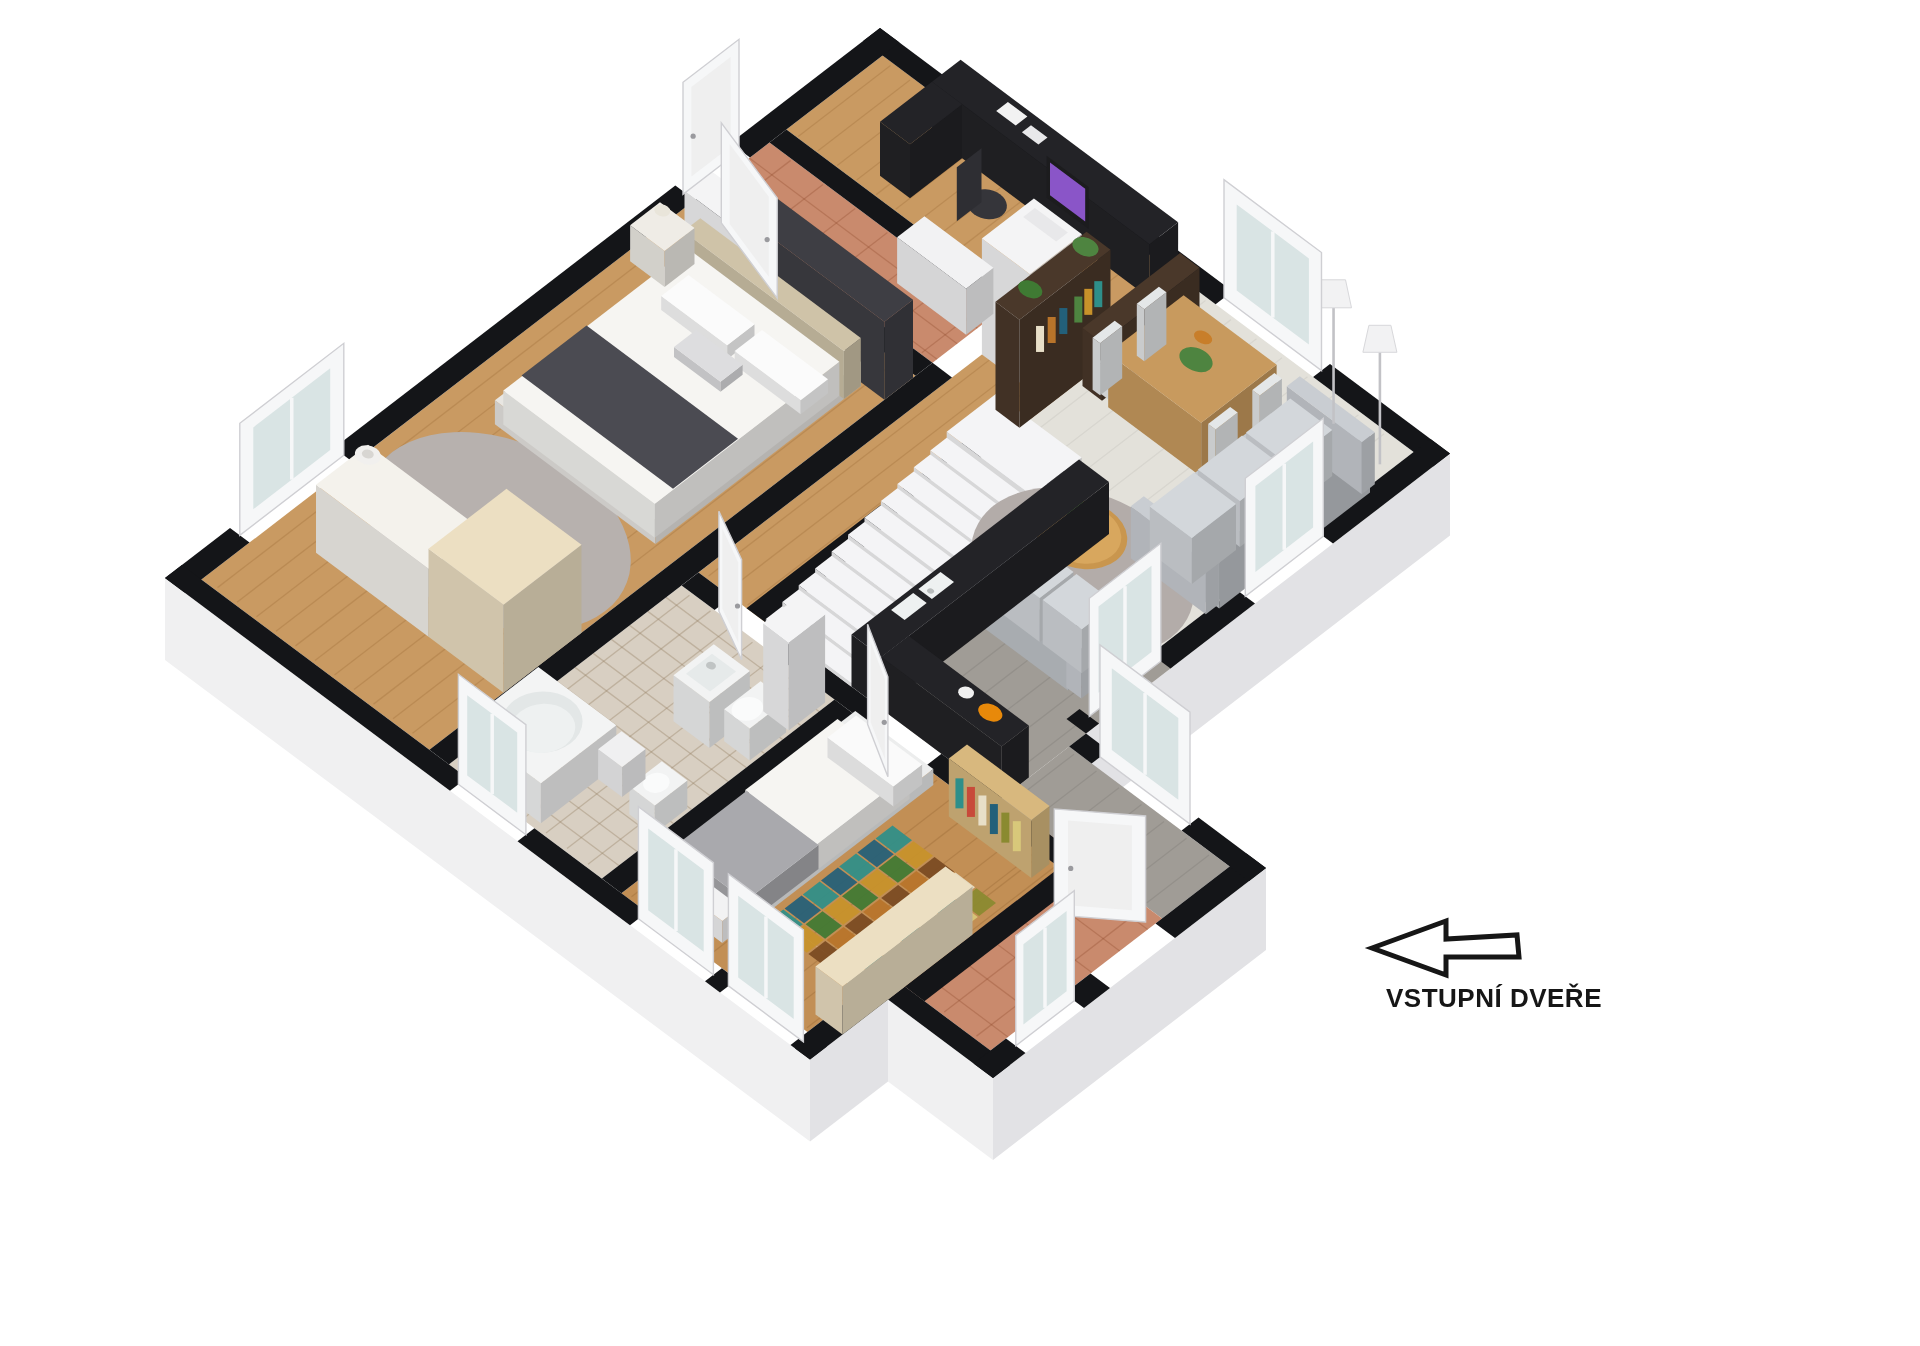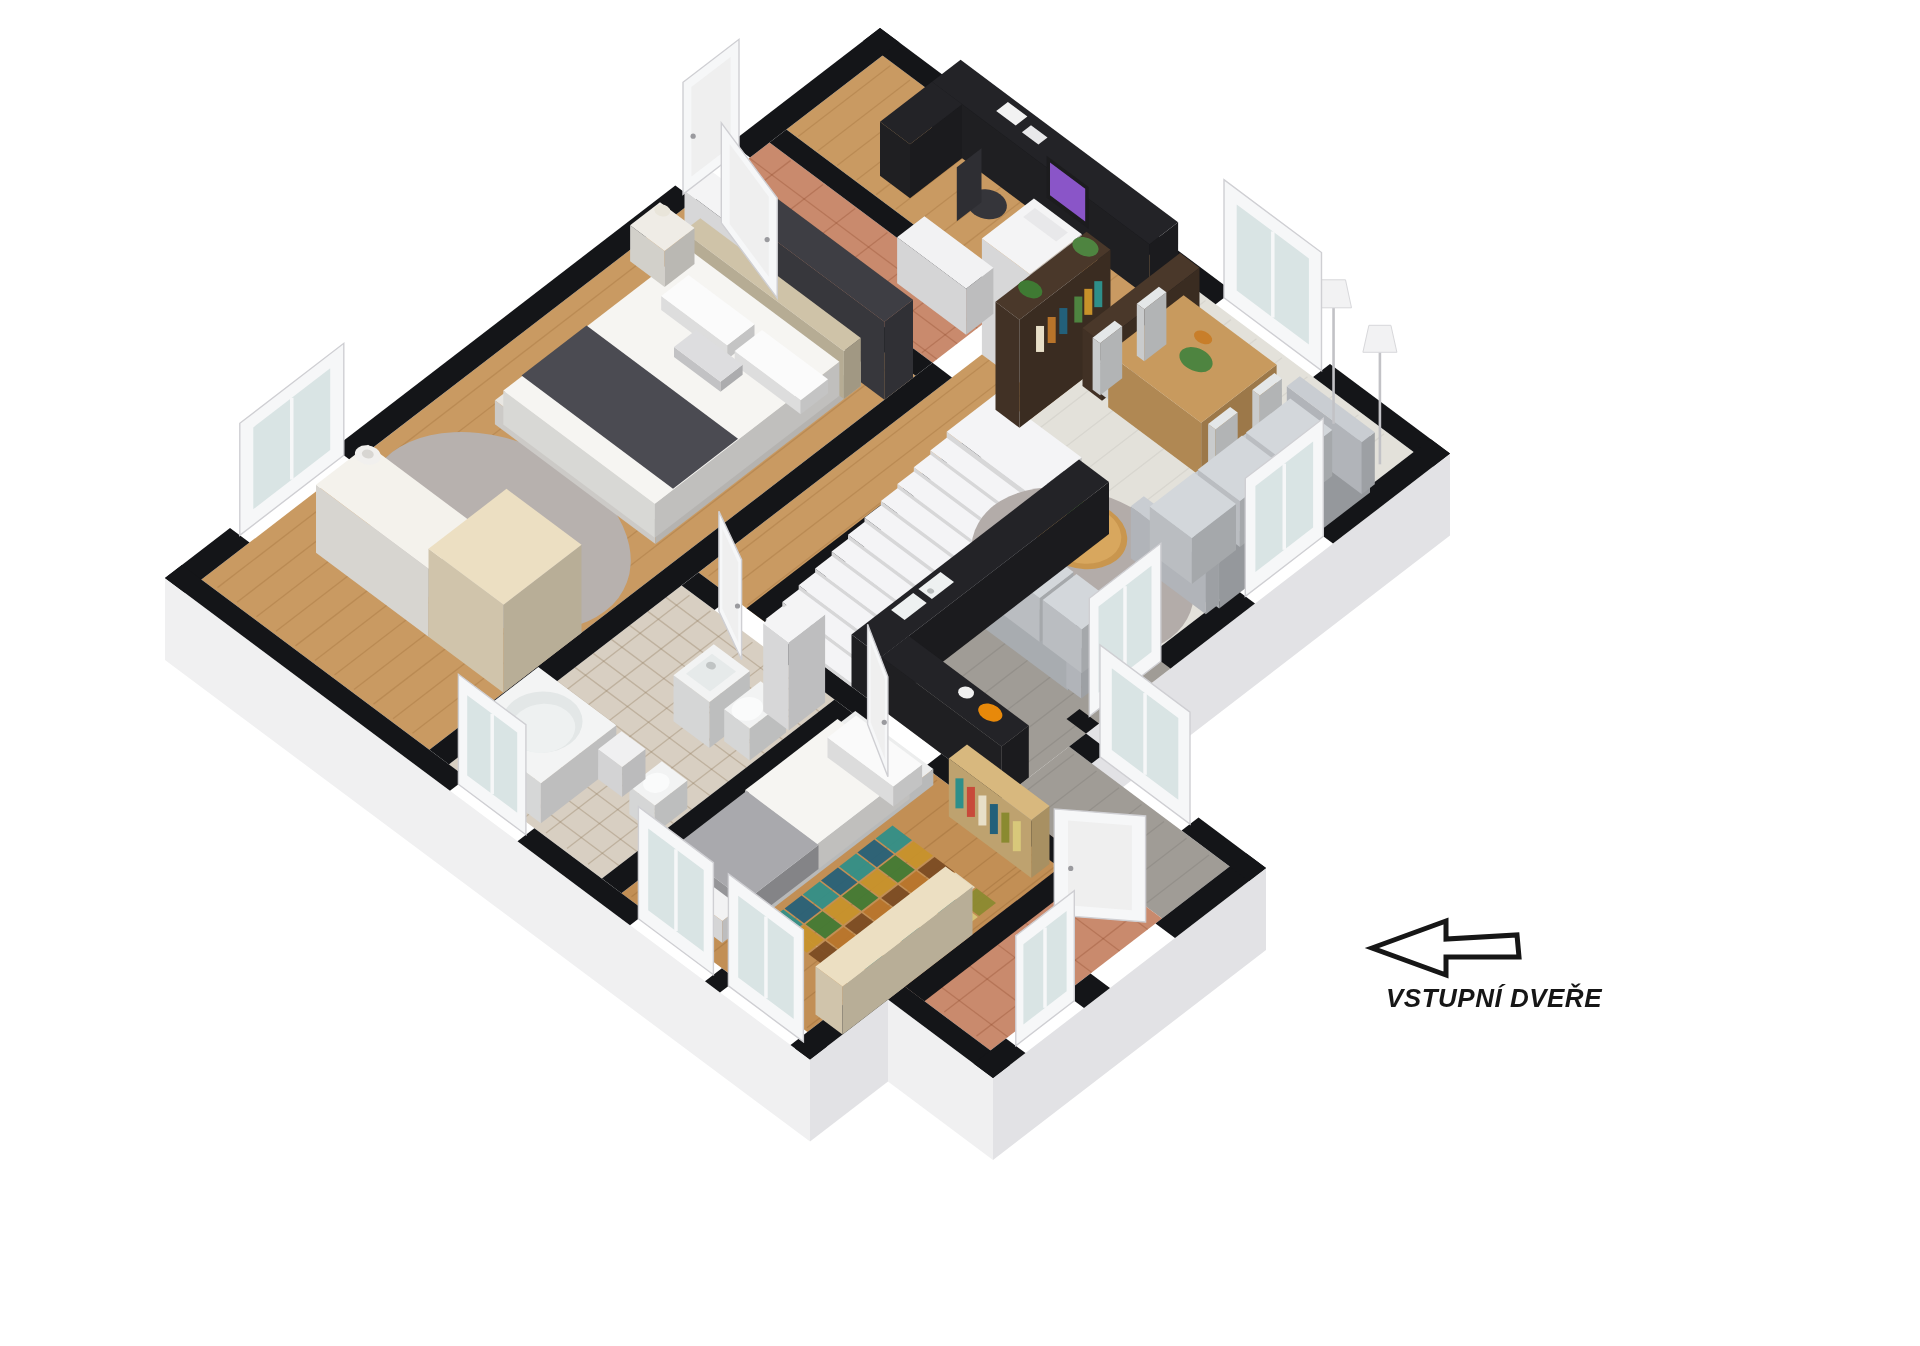--- a/index.html
+++ b/index.html
@@ -1,17 +1,17 @@
 <!DOCTYPE html>
 <html><head>
 <meta charset="utf-8">
 <style>
   html,body{margin:0;padding:0;background:#ffffff;}
   .stage{position:relative;width:1920px;height:1346px;background:#ffffff;overflow:hidden;
-         font-family:"Liberation Sans",sans-serif;font-style:italic;}
+         font-family:"Liberation Sans",sans-serif;}
   svg{position:absolute;left:0;top:0;}
   .entrance-label{font-family:"Liberation Sans",sans-serif;font-weight:bold;font-size:26px;
                   fill:#161616;letter-spacing:0.5px;}
 </style>
 </head>
 <body>
 
 <div class="stage">
   <svg id="plan" width="1920" height="1346" viewBox="0 0 1920 1346">
       <g>

